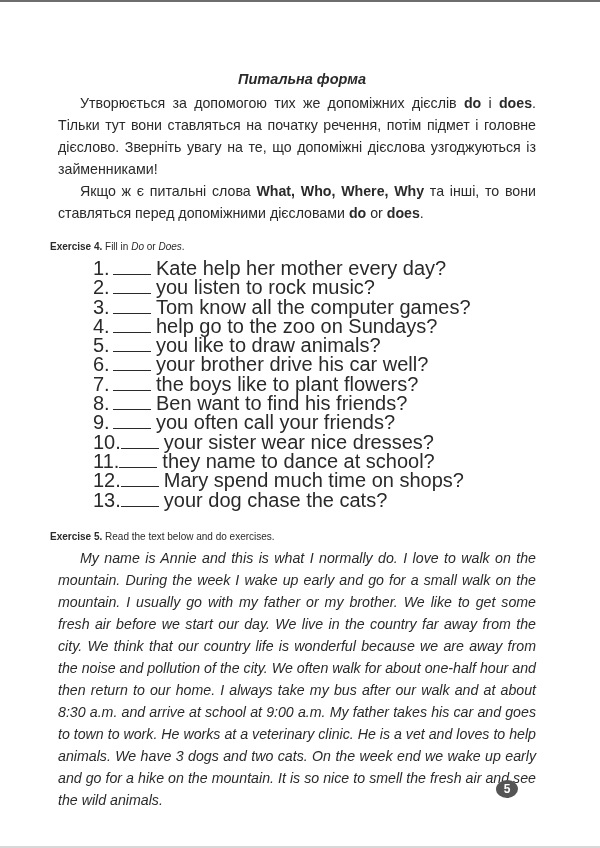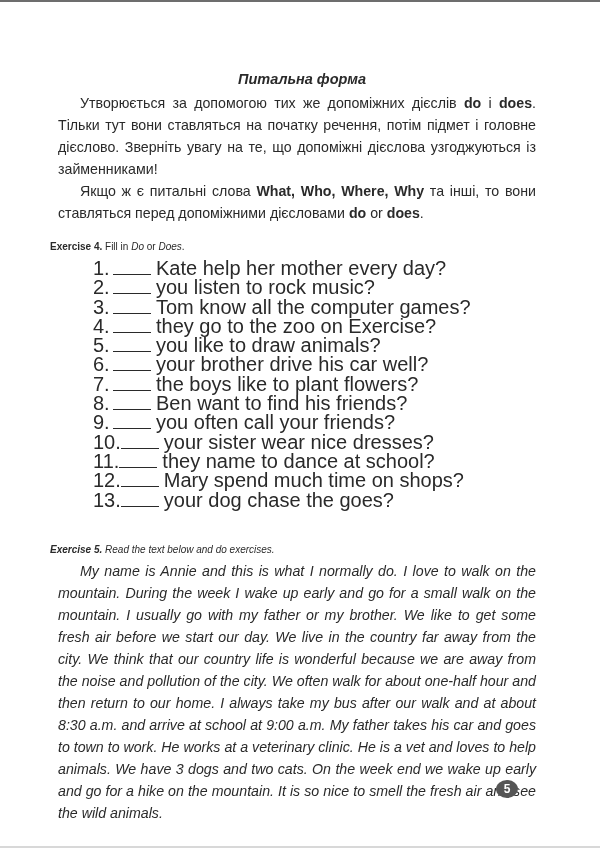--- a/index.html
+++ b/index.html
@@ -77,22 +77,21 @@
     ol.ex-list li .blank {
       display: inline-block;
       width: 38px;
       border-bottom: 1.3px solid #2a2a2a;
       height: 13px;
       margin: 0 5px 0 0;
       vertical-align: baseline;
     }
     ol.ex-list li.two-digit .num { min-width: 24px; }
     .ex5-heading {
-      margin-top: 30px;
-      font-style: italic;
+      margin-top: 17px;
     }
     .reading {
       margin-top: 4px;
       font-style: italic;
     }
     .page-badge {
       position: absolute;
       left: 496px;
       top: 780px;
       width: 22px;
@@ -118,30 +117,30 @@
   <p class="para"><span>Утворюється за допомогою тих же допоміжних дієслів </span><b>do</b><span> і </span><b>does</b><span>. Тільки тут вони ставляться на початку речення, потім підмет і головне дієслово. Зверніть увагу на те, що допоміжні дієслова узгоджуються із займенниками!</span></p>
 
   <p class="para"><span>Якщо ж є питальні слова </span><b>What, Who, Where, Why</b><span> та інші, то вони ставляться перед допоміжними дієсловами </span><b>do</b><span> or </span><b>does</b><span>.</span></p>
 
   <div class="exercise-heading"><span class="ex-label">Exercise 4.</span><span> Fill in </span><i>Do</i><span> or </span><i>Does</i><span>.</span></div>
 
   <ol class="ex-list">
     <li><span class="num">1.</span><span class="blank"></span><span>Kate help her mother every day?</span></li>
     <li><span class="num">2.</span><span class="blank"></span><span>you listen to rock music?</span></li>
     <li><span class="num">3.</span><span class="blank"></span><span>Tom know all the computer games?</span></li>
-    <li><span class="num">4.</span><span class="blank"></span><span>they go to the zoo on Exercise?</span></li>
+    <li><span class="num">4.</span><span class="blank"></span><span>help go to the zoo on Sundays?</span></li>
     <li><span class="num">5.</span><span class="blank"></span><span>you like to draw animals?</span></li>
     <li><span class="num">6.</span><span class="blank"></span><span>your brother drive his car well?</span></li>
     <li><span class="num">7.</span><span class="blank"></span><span>the boys like to plant flowers?</span></li>
     <li><span class="num">8.</span><span class="blank"></span><span>Ben want to find his friends?</span></li>
     <li><span class="num">9.</span><span class="blank"></span><span>you often call your friends?</span></li>
     <li class="two-digit"><span class="num">10.</span><span class="blank"></span><span>your sister wear nice dresses?</span></li>
     <li class="two-digit"><span class="num">11.</span><span class="blank"></span><span>they name to dance at school?</span></li>
     <li class="two-digit"><span class="num">12.</span><span class="blank"></span><span>Mary spend much time on shops?</span></li>
-    <li class="two-digit"><span class="num">13.</span><span class="blank"></span><span>your dog chase the goes?</span></li>
+    <li class="two-digit"><span class="num">13.</span><span class="blank"></span><span>your dog chase the cats?</span></li>
   </ol>
 
   <div class="exercise-heading ex5-heading"><span class="ex-label">Exercise 5.</span><span> Read the text below and do exercises.</span></div>
 
   <p class="para reading">My name is Annie and this is what I normally do. I love to walk on the mountain. During the week I wake up early and go for a small walk on the mountain. I usually go with my father or my brother. We like to get some fresh air before we start our day. We live in the country far away from the city. We think that our country life is wonderful because we are away from the noise and pollution of the city. We often walk for about one-half hour and then return to our home. I always take my bus after our walk and at about 8:30 a.m. and arrive at school at 9:00 a.m. My father takes his car and goes to town to work. He works at a veteri­nary clinic. He is a vet and loves to help animals. We have 3 dogs and two cats. On the week end we wake up early and go for a hike on the mountain. It is so nice to smell the fresh air and see the wild animals.</p>
 
 </div>
 
 <div class="page-badge" style="background: rgb(85, 85, 85);">5</div>
 

